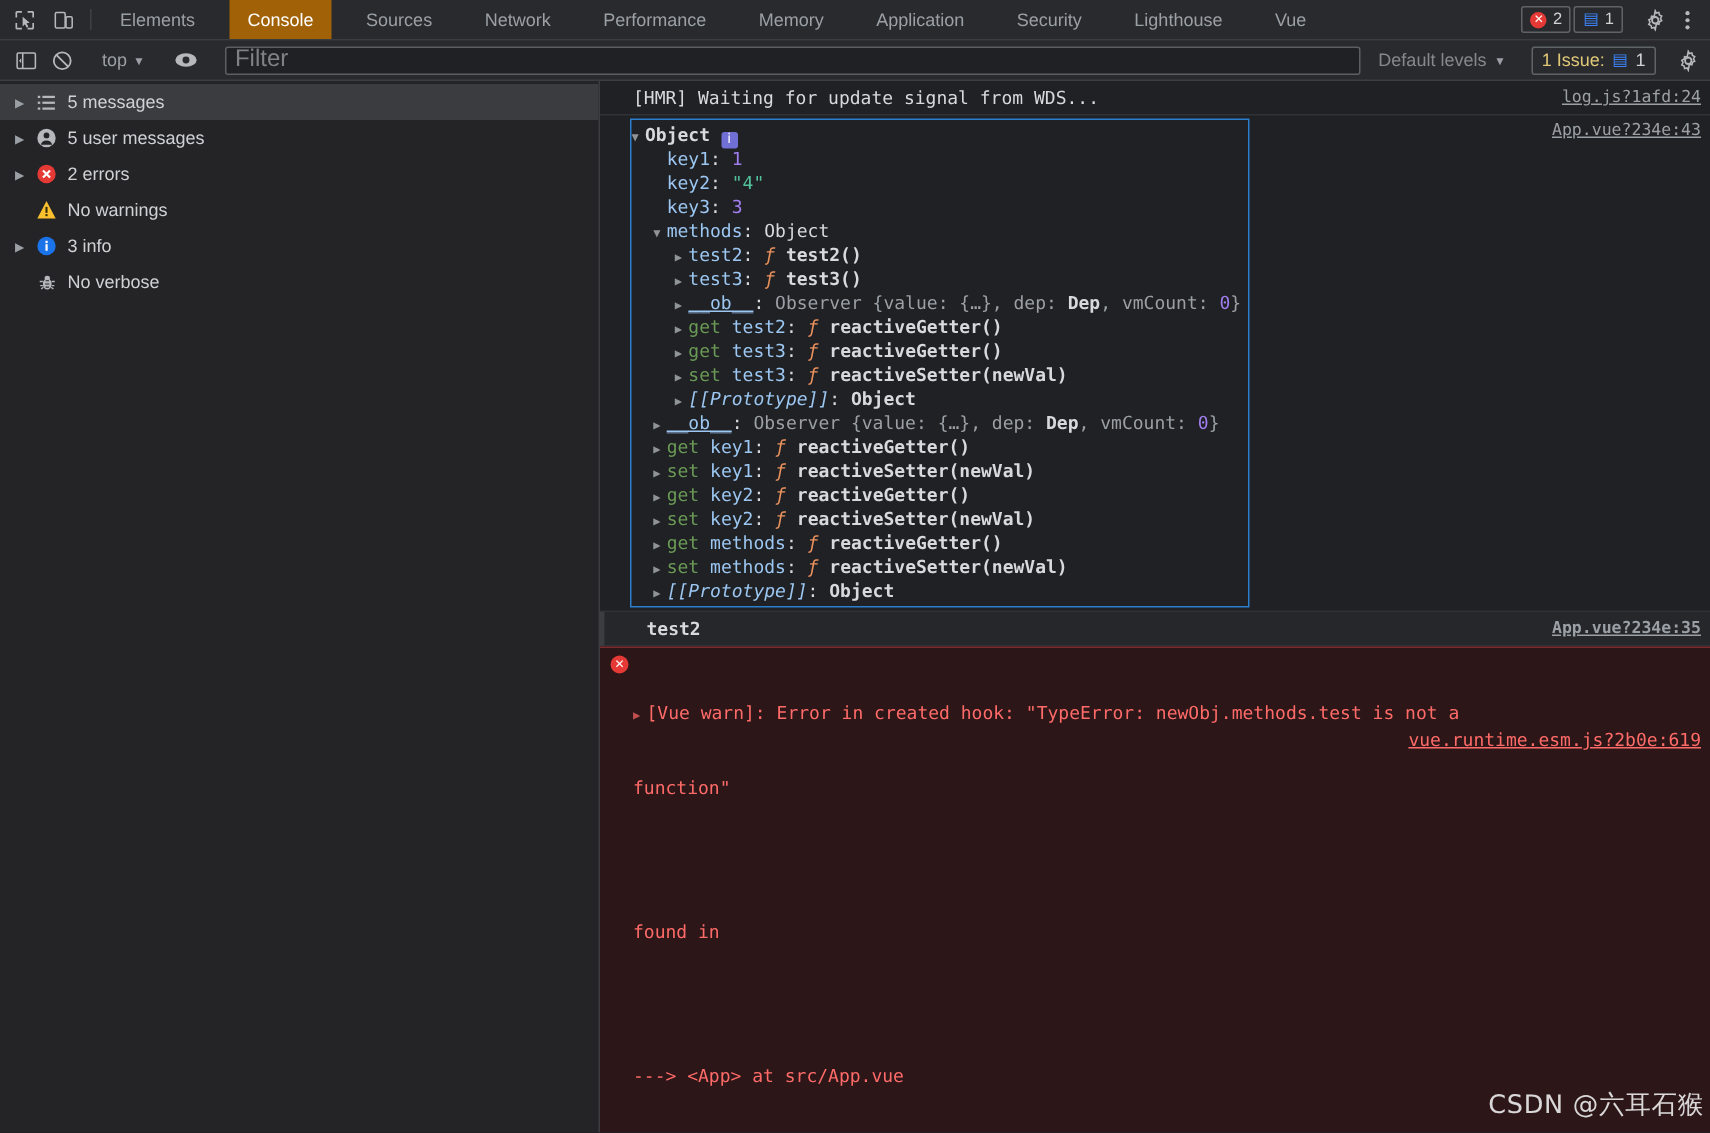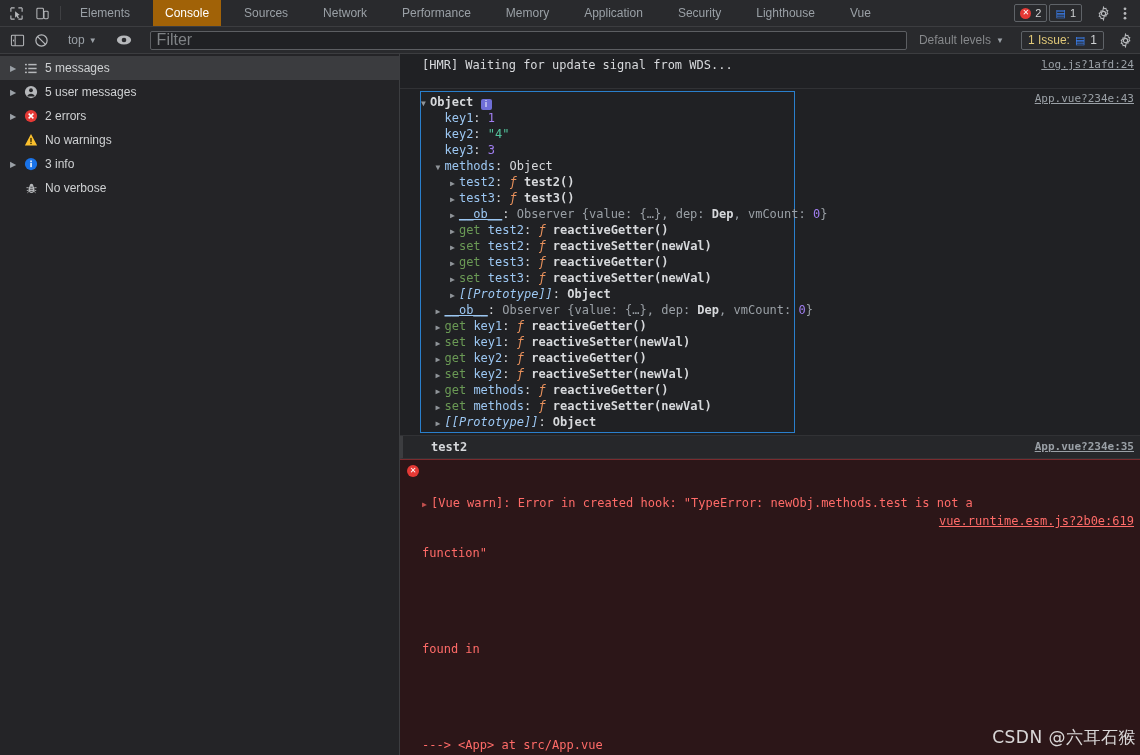--- a/index.html
+++ b/index.html
@@ -100,32 +100,32 @@
   .console {
     flex: 1; min-width: 0; position: relative;
     background: #202124; overflow: hidden;
     font-family: "DejaVu Sans Mono", monospace;
     font-size: 12px; line-height: 16px;
   }
   .msg {
     position: relative; border-bottom: 1px solid #313235;
     padding: 2px 0 2px 0;
   }
-  .msg-hmr { color: #d7d9dc; padding-left: 22px; border-bottom: 1px solid #313235; padding-top: 3px; padding-bottom: 15px;}
+  .msg-hmr { color: #d7d9dc; padding-left: 22px; border-bottom: 1px solid #313235; padding-top: 3px; padding-bottom: 3px;}
   .src-link {
     position: absolute; right: 6px; top: 3px;
     color: #9aa0a6; text-decoration: underline; font-size: 11px;
     font-family: "DejaVu Sans Mono", monospace; cursor: pointer;
   }
 
   
   .objbox {
     border: 1px solid #2a7fcc;
     margin: 0 0 0 20px;
-    width: 375px;
+    width: 413px;
     padding: 2px 0 2px 0;
     background: #202124;
   }
   .tr { white-space: pre; height: 16px; }
   .tri { color: #8f9499; font-size: 8px; display: inline-block; width: 9px; }
   .tri-open { color: #8f9499; font-size: 8px; display: inline-block; width: 9px; }
   .k-obj { color: #d7d9dc; font-weight: bold; }
   .k-prop { color: #9cc7f2; }
   .k-priv { color: #9cc7f2; text-decoration: underline; }
   .k-accessor { color: #6a9955; }
@@ -388,21 +388,20 @@
           <div class="tr"><span class="tri-open">▼</span><span class="k-obj">Object</span> <span class="ibadge">i</span></div>
           <div id="tree-rows">
               <div class="tr">&nbsp;&nbsp;<span class="tri"> </span><span class="k-prop">key1</span><span class="v-plain">: </span><span class="v-num">1</span></div>
               <div class="tr">&nbsp;&nbsp;<span class="tri"> </span><span class="k-prop">key2</span><span class="v-plain">: </span><span class="v-str">"4"</span></div>
               <div class="tr">&nbsp;&nbsp;<span class="tri"> </span><span class="k-prop">key3</span><span class="v-plain">: </span><span class="v-num">3</span></div>
               <div class="tr">&nbsp;&nbsp;<span class="tri-open">▼</span><span class="k-prop">methods</span><span class="v-plain">: </span><span class="v-plain">Object</span></div>
               <div class="tr">&nbsp;&nbsp;&nbsp;&nbsp;<span class="tri">▶</span><span class="k-prop">test2</span><span class="v-plain">: </span><span class="v-fn-sym">ƒ</span><span class="v-fn"> test2()</span></div>
               <div class="tr">&nbsp;&nbsp;&nbsp;&nbsp;<span class="tri">▶</span><span class="k-prop">test3</span><span class="v-plain">: </span><span class="v-fn-sym">ƒ</span><span class="v-fn"> test3()</span></div>
               <div class="tr">&nbsp;&nbsp;&nbsp;&nbsp;<span class="tri">▶</span><span class="k-priv">__ob__</span><span class="v-plain">: </span><span class="v-dim">Observer {value: {…}, dep: </span><span class="v-cls">Dep</span><span class="v-dim">, vmCount: </span><span class="v-num">0</span><span class="v-dim">}</span></div>
               <div class="tr">&nbsp;&nbsp;&nbsp;&nbsp;<span class="tri">▶</span><span class="k-accessor">get</span> <span class="k-prop">test2</span><span class="v-plain">: </span><span class="v-fn-sym">ƒ</span><span class="v-fn"> reactiveGetter()</span></div>
-              <div class="tr">&nbsp;&nbsp;&nbsp;&nbsp;<span class="tri">▶</span><span class="k-accessor">set</span> <span class="k-prop">test2</span><span class="v-plain">: </span><span class="v-fn-sym">ƒ</span><span class="v-fn"> reactiveSetter(newVal)</span></div>
               <div class="tr">&nbsp;&nbsp;&nbsp;&nbsp;<span class="tri">▶</span><span class="k-accessor">get</span> <span class="k-prop">test3</span><span class="v-plain">: </span><span class="v-fn-sym">ƒ</span><span class="v-fn"> reactiveGetter()</span></div>
               <div class="tr">&nbsp;&nbsp;&nbsp;&nbsp;<span class="tri">▶</span><span class="k-accessor">set</span> <span class="k-prop">test3</span><span class="v-plain">: </span><span class="v-fn-sym">ƒ</span><span class="v-fn"> reactiveSetter(newVal)</span></div>
               <div class="tr">&nbsp;&nbsp;&nbsp;&nbsp;<span class="tri">▶</span><span class="v-proto">[[Prototype]]</span><span class="v-plain">: </span><span class="v-cls">Object</span></div>
               <div class="tr">&nbsp;&nbsp;<span class="tri">▶</span><span class="k-priv">__ob__</span><span class="v-plain">: </span><span class="v-dim">Observer {value: {…}, dep: </span><span class="v-cls">Dep</span><span class="v-dim">, vmCount: </span><span class="v-num">0</span><span class="v-dim">}</span></div>
               <div class="tr">&nbsp;&nbsp;<span class="tri">▶</span><span class="k-accessor">get</span> <span class="k-prop">key1</span><span class="v-plain">: </span><span class="v-fn-sym">ƒ</span><span class="v-fn"> reactiveGetter()</span></div>
               <div class="tr">&nbsp;&nbsp;<span class="tri">▶</span><span class="k-accessor">set</span> <span class="k-prop">key1</span><span class="v-plain">: </span><span class="v-fn-sym">ƒ</span><span class="v-fn"> reactiveSetter(newVal)</span></div>
               <div class="tr">&nbsp;&nbsp;<span class="tri">▶</span><span class="k-accessor">get</span> <span class="k-prop">key2</span><span class="v-plain">: </span><span class="v-fn-sym">ƒ</span><span class="v-fn"> reactiveGetter()</span></div>
               <div class="tr">&nbsp;&nbsp;<span class="tri">▶</span><span class="k-accessor">set</span> <span class="k-prop">key2</span><span class="v-plain">: </span><span class="v-fn-sym">ƒ</span><span class="v-fn"> reactiveSetter(newVal)</span></div>
               <div class="tr">&nbsp;&nbsp;<span class="tri">▶</span><span class="k-accessor">get</span> <span class="k-prop">methods</span><span class="v-plain">: </span><span class="v-fn-sym">ƒ</span><span class="v-fn"> reactiveGetter()</span></div>
               <div class="tr">&nbsp;&nbsp;<span class="tri">▶</span><span class="k-accessor">set</span> <span class="k-prop">methods</span><span class="v-plain">: </span><span class="v-fn-sym">ƒ</span><span class="v-fn"> reactiveSetter(newVal)</span></div>

